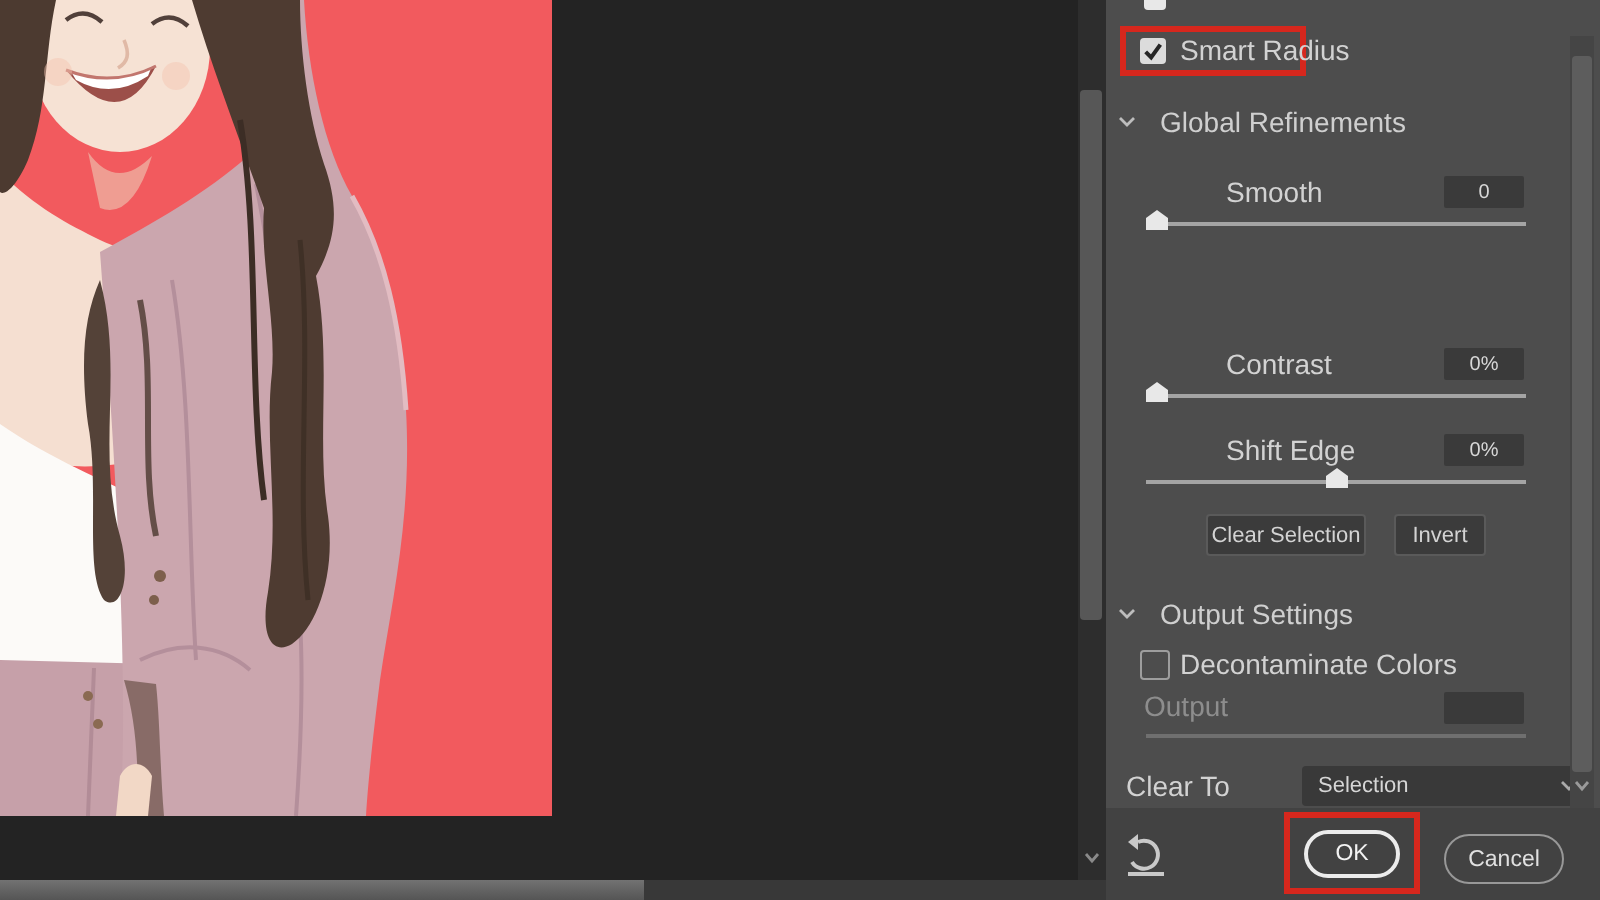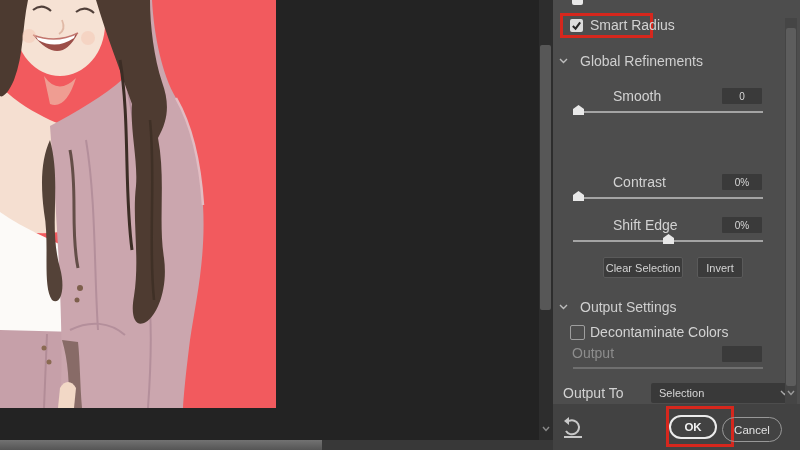--- a/index.html
+++ b/index.html
@@ -47,21 +47,21 @@
 
   .btn{background:#3b3b3b;border:1px solid #5a5a5a;border-radius:2px;color:#d3d3d3;
        font-size:11px;display:flex;align-items:center;justify-content:center;box-sizing:border-box;}
 
   .dropdown{left:651px;top:383px;width:146px;height:20px;background:#393939;border-radius:2px;
             display:flex;align-items:center;padding:0 8px;box-sizing:border-box;color:#d6d6d6;font-size:11px;}
   .dropdown .chev{margin-left:auto;}
 
   .pill{border-radius:13px;display:flex;align-items:center;justify-content:center;
         font-size:11.5px;box-sizing:border-box;background:transparent;}
-  .ok-box{left:666px;top:406px;width:62px;height:35px;display:flex;align-items:center;font-weight:bold;}
+  .ok-box{left:642px;top:406px;width:62px;height:35px;display:flex;align-items:center;justify-content:center;}
   .ok-pill{width:48px;height:24px;border:2px solid #ececec;color:#f2f2f2;}
   .cancel-pill{left:722px;top:417px;width:60px;height:25px;border:1px solid #989898;color:#e0e0e0;}
 </style>
 </head>
 <body>
 
 <div class="screen">
 
   <svg class="abs photo" viewBox="0 0 276 408">
     <rect width="276" height="408" fill="#f25a5e"></rect>
@@ -162,21 +162,21 @@
   </svg>
   <div class="abs txt" style="left:580px;top:301px;color:#cfcfcf;text-align:right;">Output Settings</div>
 
   <span class="abs checkbox off" style="left:570px;top:325px;"></span>
   <div class="abs txt" style="left:590px;top:326px;text-align:right;">Decontaminate Colors</div>
 
   <div class="abs txt dim" style="left:572px;top:347px;">Output</div>
   <div class="abs svalue" style="left:722px;top:346px;"></div>
   <div class="abs track disabled" style="left:573px;top:367px;width:190px;"></div>
 
-  <div class="abs txt" style="left:563px;top:387px;">Output To</div>
+  <div class="abs txt" style="left:563px;top:387px;">Clear To</div>
   <div class="abs dropdown">
     <span>Selection</span>
     <svg class="chev" width="9" height="6" viewBox="0 0 9 6">
       <polyline points="1,1 4.5,4.5 8,1" fill="none" stroke="#aaaaaa" stroke-width="1.4"></polyline>
     </svg>
   </div>
 
   <svg class="abs" style="left:560px;top:416px;" width="26" height="24" viewBox="0 0 26 24">
     <path d="M9,5 A7,7 0 1 1 6,15" fill="none" stroke="#c9c9c9" stroke-width="2"></path>
     <polygon points="9,1 9,9 4,5" fill="#c9c9c9"></polygon>

